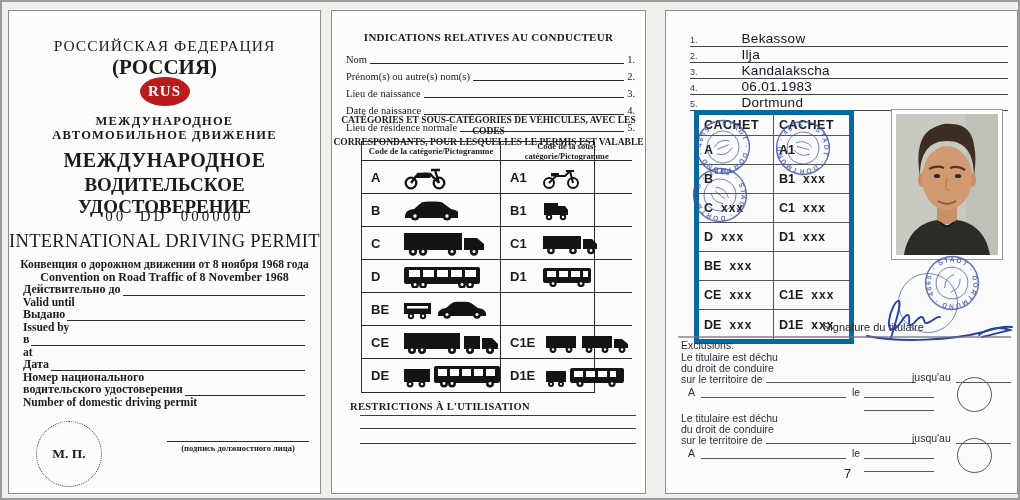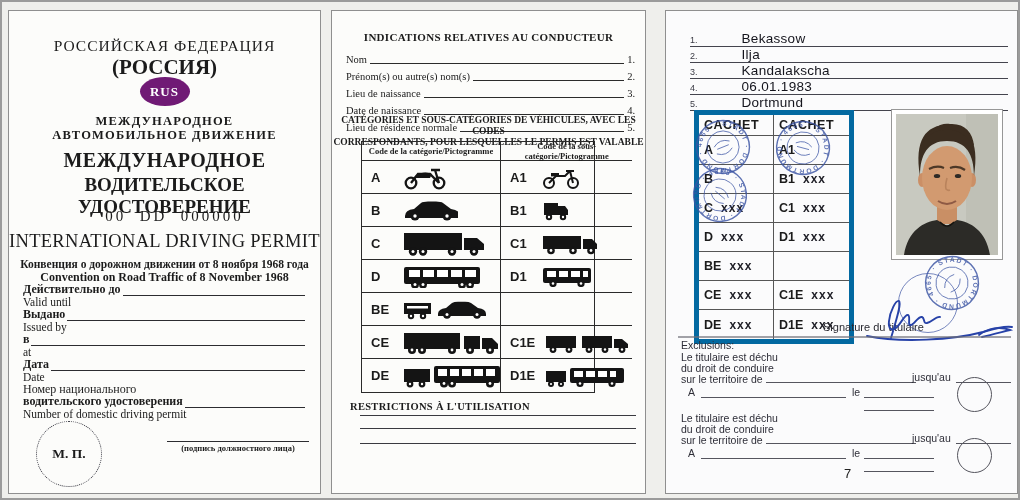--- a/index.html
+++ b/index.html
@@ -9,35 +9,35 @@
   .panel{position:absolute;top:8px;height:484px;background:#fcfcfa;border:1px solid #8f8f8f;}
   #p-left{left:6px;width:313px;}
   #p-mid{left:329px;width:315px;}
   #p-right{left:663px;width:353px;background:#fbfbfc;font-family:"Liberation Sans","DejaVu Sans",sans-serif;}
   .abs{position:absolute;}
   .ctr{left:0;right:0;text-align:center;}
   .line{position:absolute;height:0;border-bottom:1.2px solid #3a3a40;}
   
   .lp-t1{top:26px;font-weight:normal;font-size:15.5px;letter-spacing:1px;}
   .lp-t2{top:44px;font-weight:bold;font-size:21px;}
-  .rus{top:66px;left:50%;transform:translateX(-50%);width:50px;height:29px;background:#701a75;border-radius:50%;
-       color:#fff;font-weight:bold;font-size:13px;letter-spacing:1px;display:flex;align-items:center;justify-content:center;}
+  .rus{top:66px;left:50%;transform:translateX(-50%);width:50px;height:29px;background:#b91c1c;border-radius:50%;
+       color:#fff;font-weight:bold;font-size:15px;letter-spacing:1px;display:flex;align-items:center;justify-content:center;}
   .lp-m1{top:103px;font-weight:bold;font-size:12.5px;letter-spacing:1.2px;}
   .lp-m2{top:117px;font-weight:bold;font-size:12.5px;letter-spacing:1.2px;}
   .lp-p1{top:138px;font-weight:bold;font-size:20px;letter-spacing:.5px;}
   .lp-p2{top:163px;font-weight:bold;font-size:19px;}
   .lp-ser{top:197px;font-weight:normal;font-size:15px;letter-spacing:3px;white-space:pre;margin-left:20px;}
   .lp-en{top:220px;font-weight:normal;font-size:18.5px;letter-spacing:.3px;}
   .lp-c1{top:247px;font-weight:bold;font-size:11.5px;}
   .lp-c2{top:259px;font-weight:bold;font-size:12px;}
   .lp-fields{position:absolute;top:272px;left:14px;right:15px;}
   .fl-row{display:flex;align-items:flex-end;height:13px;}
   .fl-lab{font-weight:bold;font-size:12px;line-height:13px;white-space:nowrap;}
   .fl-line{flex:1;border-bottom:1.2px solid #2c2c30;margin-left:2px;}
-  .fl-sub{font-weight:normal;font-size:11.5px;line-height:12px;}
+  .fl-sub{font-weight:bold;font-size:11.5px;line-height:12px;}
   .seal{position:absolute;left:27px;top:410px;width:66px;height:66px;border:1.6px dotted #33333d;border-radius:50%;
         display:flex;align-items:center;justify-content:center;font-weight:bold;font-size:13.5px;text-align:right;}
   .lp-sig{position:absolute;left:158px;top:430px;width:142px;border-top:1.4px solid #2c2c30;text-align:center;
           font-weight:bold;font-size:8.5px;padding-top:1px;}
   
   .mp-title{top:20px;font-weight:bold;font-size:11px;letter-spacing:.3px;}
   .mp-fields{position:absolute;top:38px;left:14px;right:10px;}
   .mp-row{display:flex;align-items:flex-end;height:17px;}
   .mp-lab{font-size:10.5px;line-height:12px;white-space:nowrap;}
   .mp-dl{flex:1;border-bottom:1px solid #2b2b2b;margin:0 3px 2px 3px;}
@@ -108,21 +108,20 @@
       <div class="fl-sub">Issued by</div>
       <div class="fl-row">
         <span class="fl-lab">в</span>
         <span class="fl-line"></span>
       </div>
       <div class="fl-sub">at</div>
       <div class="fl-row">
         <span class="fl-lab">Дата</span>
         <span class="fl-line"></span>
       </div>
-      <div class="fl-sub">Date</div>
       <div class="fl-sub" style="font-size:12px">Номер национального</div>
       <div class="fl-row">
         <span class="fl-lab">водительского удостоверения</span>
         <span class="fl-line"></span>
       </div>
       <div class="fl-sub">Number of domestic driving permit</div>
     </div>
 
     <div class="seal">
       <span>М. П.</span>

